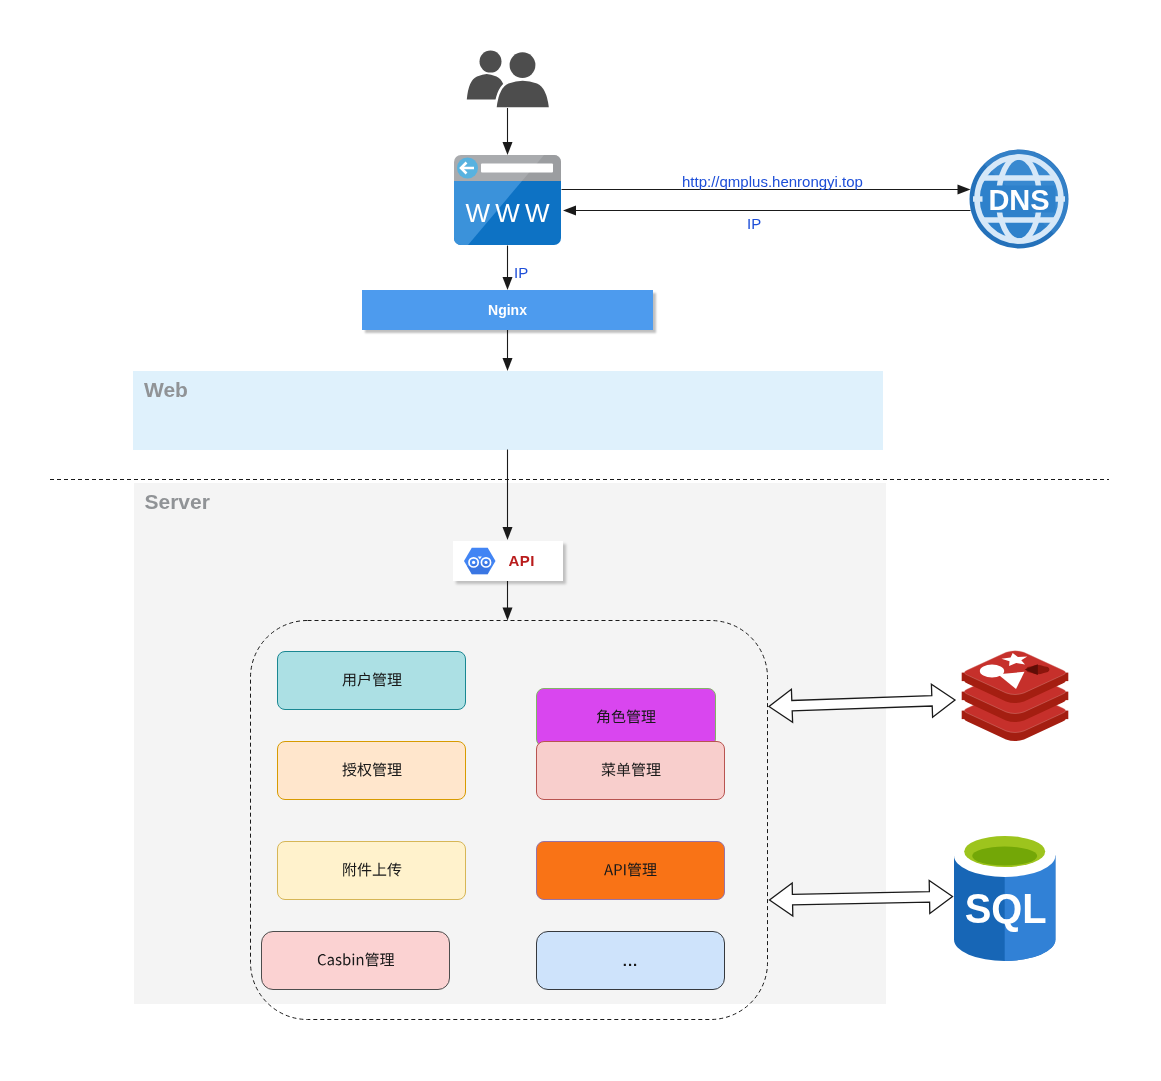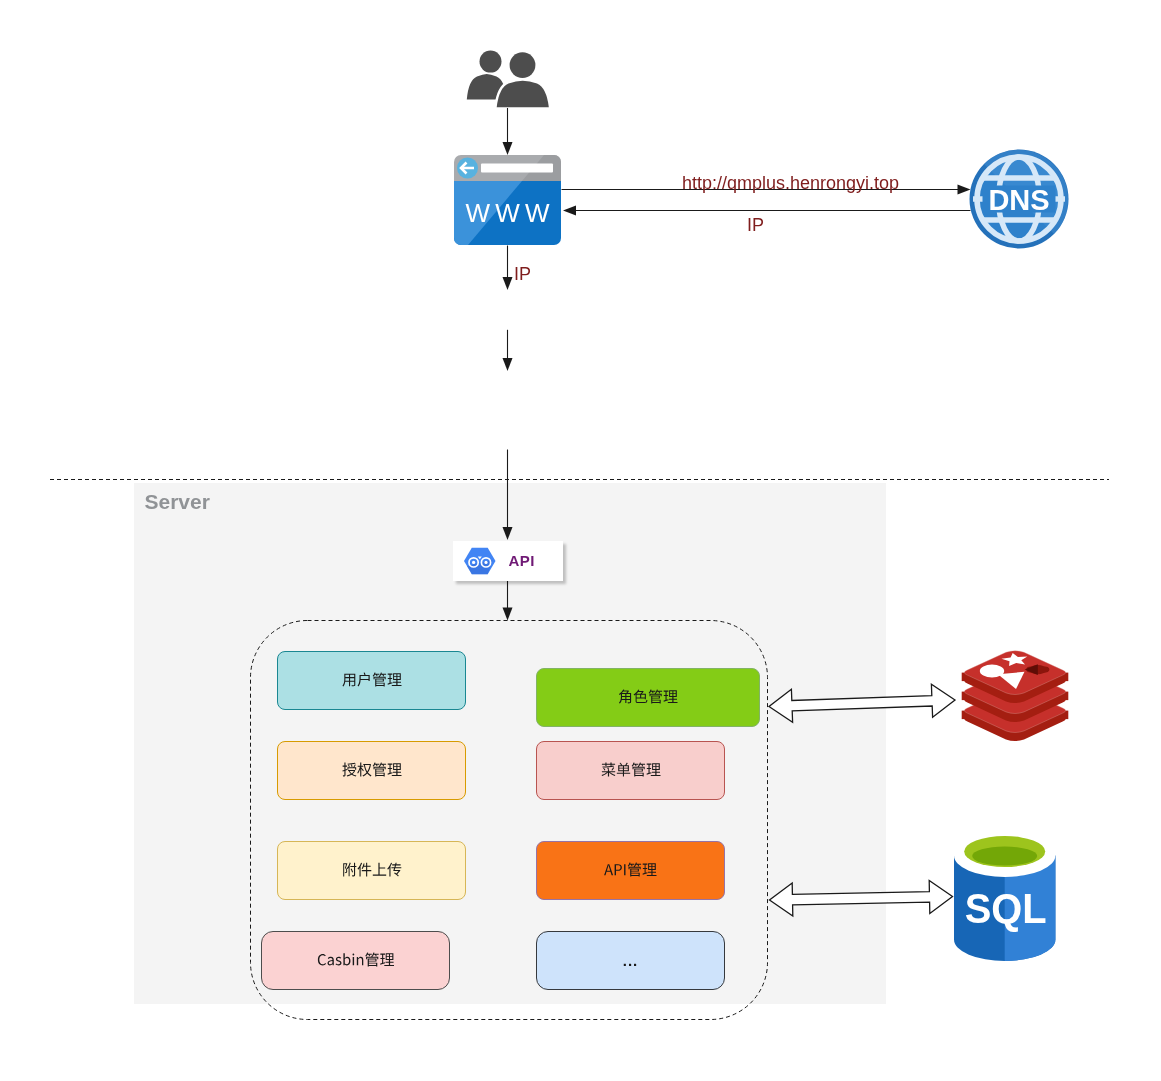--- a/index.html
+++ b/index.html
@@ -8,37 +8,40 @@
  .abs{position:absolute}
  .zone{position:absolute}
  .zone-label{font-size:21px;font-weight:bold;color:#909396;position:absolute;left:11px;top:7px}
  svg text{font-family:"Liberation Sans","DejaVu Sans",sans-serif}
  #connect{position:absolute;left:0;top:0}
  .cl{stroke:#1a1a1a;stroke-width:1.1;fill:none}
  .ch{fill:#1a1a1a}
  .dash{stroke:#1a1a1a;stroke-width:1;fill:none;stroke-dasharray:4 3}
  .dashrect{stroke:#1a1a1a;stroke-width:1;fill:none;stroke-dasharray:4 3}
  .dbl{fill:#fff;stroke:#1a1a1a;stroke-width:1.3}
- .edge-label{position:absolute;font-size:18px;color:#7f1d1d;white-space:nowrap}
+ .edge-label{position:absolute;font-size:15px;color:#1d4ed8;white-space:nowrap}
  #nginx{position:absolute;left:362px;top:290px;width:291px;height:39.5px;background:#4d9bee;
    box-shadow:2.5px 2.5px 2px rgba(0,0,0,0.25);color:#fff;font-size:14px;font-weight:bold;
    display:flex;align-items:center;justify-content:center}
  #api-card{position:absolute;left:452.5px;top:540.5px;width:110px;height:40px;background:#fff;
    box-shadow:2.5px 2.5px 2.5px rgba(0,0,0,0.22)}
- #api-card span{position:absolute;left:56px;top:11px;font-size:15px;font-weight:bold;color:#701a75;letter-spacing:0.5px}
+ #api-card span{position:absolute;left:56px;top:11px;font-size:15px;font-weight:bold;color:#b91c1c;letter-spacing:0.5px}
  .module{position:absolute;border:1.3px solid;box-sizing:border-box;
    display:flex;align-items:center;justify-content:center}
  .hidtxt{position:absolute;color:transparent;font-size:15px;user-select:none}
  .dots{font-size:15px;font-weight:bold;color:#1a1a1a;letter-spacing:1px}
 </style>
 </head>
 <body>
 
 <div id="canvas">
 
+ <div class="zone" style="left:133px;top:371px;width:749.5px;height:78.5px;background:#dff1fc">
+  <span class="zone-label">Web</span>
+ </div>
  <div class="zone" style="left:133.5px;top:483px;width:752px;height:520.5px;background:#f4f4f4">
   <span class="zone-label">Server</span>
  </div>
 
  <svg id="connect" width="1161" height="1081" viewBox="0 0 1161 1081">
 <path d="M507.5,107.5 L507.5,143.0" class="cl"></path>
       <path d="M507.5,155.0 L502.5,142.0 L512.5,142.0 Z" class="ch"></path>
 <path d="M507.5,245.5 L507.5,278.0" class="cl"></path>
       <path d="M507.5,290.0 L502.5,277.0 L512.5,277.0 Z" class="ch"></path>
 <path d="M507.5,329.8 L507.5,359.0" class="cl"></path>
@@ -100,20 +103,23 @@
         <path d="M86,50 H96"></path>
 </g>
 <rect x="13.5" y="36.5" width="73" height="27" fill="#2e81cb"></rect>
 <text x="50" y="60.5" text-anchor="middle" font-size="29" font-weight="bold" fill="#fff">DNS</text>
 </svg>
 
  <div class="edge-label" style="left:682px;top:172.5px">http://qmplus.henrongyi.top</div>
  <div class="edge-label" style="left:747px;top:215px">IP</div>
  <div class="edge-label" style="left:514px;top:264px">IP</div>
 
+ <div id="nginx">
+      <span>Nginx</span>
+    </div>
 
  <div id="api-card">
   <svg width="32" height="30" viewBox="0 0 32 30" style="position:absolute;left:11px;top:5px">
 <polygon points="31.5,15 23.7,1.7 7.8,1.7 0,15 7.8,28.3 23.7,28.3" fill="#4285f4"></polygon>
 <path d="M3,20 L28.8,13.8 L23.7,28.3 L7.8,28.3 Z" fill="#3164cf" opacity="0.45"></path>
 <g stroke="#fff" stroke-width="1.7" fill="none">
  <circle cx="9.6" cy="16.4" r="4.6"></circle>
           <circle cx="22" cy="16.4" r="4.6"></circle>
 </g>
 <circle cx="9.6" cy="16.4" r="1.6" fill="#fff"></circle>
@@ -122,21 +128,21 @@
 </svg>
   <span>API</span>
  </div>
 
 <div class="module" style="left:277px;top:650.5px;width:189px;height:59px;border-radius:8px;background:#ace0e4;border-color:#1a8792">
       <span class="hidtxt">附件上传</span>
       <svg class="glyph" width="60.0" height="17" viewBox="0 -13.2 60.0 17">
         <path d="M2.3 -11.5V-6.1C2.3 -4.0 2.1 -1.3 0.5 0.5C0.7 0.7 1.2 1.1 1.3 1.3C2.5 0.0 3.0 -1.7 3.2 -3.4H7.0V1.1H8.1V-3.4H12.2V-0.3C12.2 -0.1 12.1 0.0 11.8 0.0C11.5 0.1 10.5 0.1 9.4 0.0C9.6 0.3 9.8 0.8 9.8 1.1C11.2 1.1 12.1 1.1 12.6 0.9C13.1 0.8 13.3 0.4 13.3 -0.3V-11.5ZM3.4 -10.5H7.0V-8.1H3.4ZM12.2 -10.5V-8.1H8.1V-10.5ZM3.4 -7.0H7.0V-4.5H3.3C3.4 -5.0 3.4 -5.6 3.4 -6.1ZM12.2 -7.0V-4.5H8.1V-7.0Z M18.7 -9.2H26.5V-6.2H18.7L18.7 -7.0ZM21.6 -12.4C21.9 -11.7 22.2 -10.9 22.4 -10.3H17.5V-7.0C17.5 -4.7 17.3 -1.6 15.5 0.6C15.8 0.7 16.3 1.1 16.5 1.3C18.0 -0.5 18.5 -3.0 18.6 -5.2H26.5V-4.2H27.7V-10.3H22.9L23.6 -10.5C23.4 -11.1 23.1 -12.0 22.7 -12.7Z M33.2 -6.6V1.2H34.3V0.7H41.6V1.2H42.7V-2.5H34.3V-3.6H41.9V-6.6ZM41.6 -0.2H34.3V-1.6H41.6ZM36.6 -9.3C36.8 -9.0 36.9 -8.7 37.1 -8.4H31.5V-5.9H32.6V-7.5H42.6V-5.9H43.7V-8.4H38.2C38.1 -8.8 37.8 -9.2 37.6 -9.6ZM34.3 -5.7H40.8V-4.4H34.3ZM32.5 -12.7C32.1 -11.4 31.5 -10.1 30.6 -9.2C30.9 -9.1 31.4 -8.8 31.6 -8.7C32.1 -9.2 32.5 -9.8 32.8 -10.5H33.9C34.2 -10.0 34.5 -9.3 34.7 -8.9L35.6 -9.2C35.5 -9.6 35.2 -10.1 35.0 -10.5H37.3V-11.4H33.2C33.4 -11.7 33.5 -12.1 33.6 -12.4ZM38.9 -12.6C38.6 -11.5 38.1 -10.5 37.4 -9.8C37.6 -9.6 38.1 -9.4 38.3 -9.2C38.6 -9.6 38.9 -10.0 39.2 -10.5H40.2C40.7 -10.0 41.1 -9.3 41.3 -8.8L42.2 -9.2C42.1 -9.6 41.8 -10.1 41.4 -10.5H44.1V-11.4H39.6C39.7 -11.7 39.8 -12.1 39.9 -12.4Z M52.1 -8.1H54.4V-6.2H52.1ZM55.4 -8.1H57.7V-6.2H55.4ZM52.1 -10.9H54.4V-9.0H52.1ZM55.4 -10.9H57.7V-9.0H55.4ZM49.8 -0.3V0.7H59.5V-0.3H55.5V-2.4H59.0V-3.4H55.5V-5.2H58.8V-11.9H51.1V-5.2H54.3V-3.4H50.9V-2.4H54.3V-0.3ZM45.5 -1.5 45.8 -0.4C47.1 -0.8 48.9 -1.4 50.5 -1.9L50.3 -3.0L48.6 -2.5V-6.2H50.1V-7.2H48.6V-10.5H50.4V-11.6H45.7V-10.5H47.5V-7.2H45.8V-6.2H47.5V-2.1C46.8 -1.9 46.1 -1.7 45.5 -1.5Z" fill="#1a1a1a"></path>
       </svg>
     </div>
-<div class="module" style="left:536px;top:668px;width:224px;height:59px;border-radius:8px;background:#84cc16;border-color:#82b366">
+<div class="module" style="left:536px;top:688px;width:180px;height:59px;border-radius:8px;background:#d946ef;border-color:#82b366">
       <span class="hidtxt">角色管理</span>
       <svg class="glyph" width="60.0" height="17" viewBox="0 -13.2 60.0 17">
         <path d="M4.0 -8.1H7.3V-6.2H4.0ZM4.0 -9.1H3.9C4.4 -9.6 4.8 -10.1 5.2 -10.7H9.4C9.1 -10.1 8.6 -9.6 8.2 -9.1ZM12.0 -8.1V-6.2H8.4V-8.1ZM5.1 -12.6C4.3 -11.1 2.9 -9.3 0.8 -7.9C1.1 -7.8 1.5 -7.4 1.7 -7.1C2.1 -7.4 2.5 -7.7 2.9 -8.1V-5.4C2.9 -3.5 2.7 -1.2 1.0 0.5C1.2 0.7 1.7 1.1 1.8 1.3C2.9 0.3 3.4 -1.0 3.7 -2.3H7.3V0.9H8.4V-2.3H12.0V-0.3C12.0 -0.0 11.9 0.0 11.6 0.0C11.4 0.1 10.5 0.1 9.5 0.0C9.7 0.3 9.9 0.8 9.9 1.2C11.2 1.2 12.0 1.1 12.5 0.9C13.0 0.8 13.1 0.4 13.1 -0.3V-9.1H9.5C10.1 -9.8 10.7 -10.5 11.0 -11.1L10.3 -11.7L10.1 -11.6H5.8L6.3 -12.4ZM4.0 -5.2H7.3V-3.3H3.9C4.0 -3.9 4.0 -4.6 4.0 -5.2ZM12.0 -5.2V-3.3H8.4V-5.2Z M22.1 -7.4V-4.8H18.6V-7.4ZM23.2 -7.4H26.8V-4.8H23.2ZM24.0 -10.3C23.5 -9.6 23.0 -9.0 22.4 -8.4H18.4C19.0 -9.0 19.6 -9.6 20.1 -10.3ZM20.3 -12.6C19.3 -10.6 17.4 -8.8 15.6 -7.7C15.8 -7.4 16.1 -6.9 16.2 -6.6C16.7 -6.9 17.1 -7.3 17.6 -7.6V-1.2C17.6 0.5 18.3 0.9 20.7 0.9C21.2 0.9 25.9 0.9 26.5 0.9C28.7 0.9 29.2 0.3 29.4 -2.1C29.1 -2.1 28.6 -2.3 28.4 -2.5C28.2 -0.5 27.9 -0.1 26.5 -0.1C25.4 -0.1 21.4 -0.1 20.6 -0.1C18.9 -0.1 18.6 -0.3 18.6 -1.2V-3.7H26.8V-3.0H27.9V-8.4H23.8C24.5 -9.2 25.2 -10.0 25.7 -10.8L24.9 -11.4L24.7 -11.3H20.7C21.0 -11.6 21.1 -11.9 21.3 -12.3Z M33.2 -6.6V1.2H34.3V0.7H41.6V1.2H42.7V-2.5H34.3V-3.6H41.9V-6.6ZM41.6 -0.2H34.3V-1.6H41.6ZM36.6 -9.3C36.8 -9.0 36.9 -8.7 37.1 -8.4H31.5V-5.9H32.6V-7.5H42.6V-5.9H43.7V-8.4H38.2C38.1 -8.8 37.8 -9.2 37.6 -9.6ZM34.3 -5.7H40.8V-4.4H34.3ZM32.5 -12.7C32.1 -11.4 31.5 -10.1 30.6 -9.2C30.9 -9.1 31.4 -8.8 31.6 -8.7C32.1 -9.2 32.5 -9.8 32.8 -10.5H33.9C34.2 -10.0 34.5 -9.3 34.7 -8.9L35.6 -9.2C35.5 -9.6 35.2 -10.1 35.0 -10.5H37.3V-11.4H33.2C33.4 -11.7 33.5 -12.1 33.6 -12.4ZM38.9 -12.6C38.6 -11.5 38.1 -10.5 37.4 -9.8C37.6 -9.6 38.1 -9.4 38.3 -9.2C38.6 -9.6 38.9 -10.0 39.2 -10.5H40.2C40.7 -10.0 41.1 -9.3 41.3 -8.8L42.2 -9.2C42.1 -9.6 41.8 -10.1 41.4 -10.5H44.1V-11.4H39.6C39.7 -11.7 39.8 -12.1 39.9 -12.4Z M52.1 -8.1H54.4V-6.2H52.1ZM55.4 -8.1H57.7V-6.2H55.4ZM52.1 -10.9H54.4V-9.0H52.1ZM55.4 -10.9H57.7V-9.0H55.4ZM49.8 -0.3V0.7H59.5V-0.3H55.5V-2.4H59.0V-3.4H55.5V-5.2H58.8V-11.9H51.1V-5.2H54.3V-3.4H50.9V-2.4H54.3V-0.3ZM45.5 -1.5 45.8 -0.4C47.1 -0.8 48.9 -1.4 50.5 -1.9L50.3 -3.0L48.6 -2.5V-6.2H50.1V-7.2H48.6V-10.5H50.4V-11.6H45.7V-10.5H47.5V-7.2H45.8V-6.2H47.5V-2.1C46.8 -1.9 46.1 -1.7 45.5 -1.5Z" fill="#1a1a1a"></path>
       </svg>
     </div>
 <div class="module" style="left:277px;top:740.5px;width:189px;height:59px;border-radius:8px;background:#ffe6cc;border-color:#d79b00">
       <span class="hidtxt">用户管理</span>
       <svg class="glyph" width="60.0" height="17" viewBox="0 -13.2 60.0 17">
         <path d="M13.0 -12.5C11.3 -12.0 8.1 -11.7 5.4 -11.5C5.6 -11.3 5.7 -10.9 5.7 -10.7C8.4 -10.8 11.7 -11.1 13.7 -11.7ZM6.0 -10.1C6.4 -9.5 6.7 -8.6 6.9 -8.1L7.8 -8.4C7.6 -9.0 7.2 -9.8 6.9 -10.4ZM8.9 -10.4C9.2 -9.8 9.4 -8.8 9.5 -8.3L10.5 -8.5C10.4 -9.1 10.1 -10.0 9.8 -10.6ZM5.4 -8.0V-5.5H6.4V-7.0H13.1V-5.5H14.2V-8.0H12.3C12.8 -8.7 13.3 -9.6 13.8 -10.5L12.8 -10.8C12.4 -10.0 11.8 -8.7 11.2 -8.0L11.4 -8.0ZM11.9 -4.3C11.3 -3.3 10.6 -2.4 9.7 -1.8C8.8 -2.5 8.1 -3.3 7.7 -4.3ZM6.1 -5.2V-4.3H7.3L6.7 -4.1C7.2 -3.0 7.9 -2.0 8.8 -1.2C7.6 -0.5 6.2 -0.1 4.7 0.2C4.9 0.4 5.2 0.9 5.3 1.2C6.8 0.8 8.3 0.3 9.6 -0.5C10.8 0.3 12.2 0.9 13.8 1.2C13.9 0.9 14.2 0.5 14.4 0.3C12.9 -0.0 11.6 -0.5 10.5 -1.2C11.7 -2.1 12.7 -3.4 13.3 -5.0L12.6 -5.3L12.4 -5.2ZM2.4 -12.6V-9.6H0.6V-8.5H2.4V-5.3L0.4 -4.7L0.7 -3.6L2.4 -4.2V-0.1C2.4 0.1 2.4 0.2 2.2 0.2C2.0 0.2 1.4 0.2 0.8 0.1C0.9 0.5 1.1 0.9 1.1 1.2C2.1 1.2 2.6 1.2 3.0 1.0C3.4 0.8 3.5 0.5 3.5 -0.1V-4.6L5.2 -5.1L5.0 -6.1L3.5 -5.7V-8.5H5.1V-9.6H3.5V-12.6Z M27.8 -10.1C27.3 -7.5 26.4 -5.3 25.2 -3.6C24.1 -5.4 23.4 -7.5 22.9 -10.1ZM21.3 -11.2V-10.1H21.9C22.4 -7.0 23.2 -4.7 24.5 -2.7C23.3 -1.3 22.0 -0.4 20.5 0.3C20.7 0.5 21.0 0.9 21.2 1.2C22.7 0.5 24.0 -0.5 25.2 -1.8C26.1 -0.7 27.3 0.3 28.7 1.3C28.9 0.9 29.2 0.6 29.5 0.3C28.0 -0.6 26.8 -1.5 25.9 -2.7C27.4 -4.7 28.5 -7.5 29.0 -11.0L28.3 -11.3L28.1 -11.2ZM18.2 -12.6V-9.4H15.7V-8.4H17.9C17.4 -6.3 16.3 -3.9 15.3 -2.6C15.5 -2.4 15.8 -1.9 15.9 -1.5C16.8 -2.6 17.6 -4.5 18.2 -6.3V1.2H19.3V-6.5C19.9 -5.6 20.8 -4.5 21.1 -3.9L21.8 -4.9C21.4 -5.3 19.8 -7.3 19.3 -7.7V-8.4H21.3V-9.4H19.3V-12.6Z M33.2 -6.6V1.2H34.3V0.7H41.6V1.2H42.7V-2.5H34.3V-3.6H41.9V-6.6ZM41.6 -0.2H34.3V-1.6H41.6ZM36.6 -9.3C36.8 -9.0 36.9 -8.7 37.1 -8.4H31.5V-5.9H32.6V-7.5H42.6V-5.9H43.7V-8.4H38.2C38.1 -8.8 37.8 -9.2 37.6 -9.6ZM34.3 -5.7H40.8V-4.4H34.3ZM32.5 -12.7C32.1 -11.4 31.5 -10.1 30.6 -9.2C30.9 -9.1 31.4 -8.8 31.6 -8.7C32.1 -9.2 32.5 -9.8 32.8 -10.5H33.9C34.2 -10.0 34.5 -9.3 34.7 -8.9L35.6 -9.2C35.5 -9.6 35.2 -10.1 35.0 -10.5H37.3V-11.4H33.2C33.4 -11.7 33.5 -12.1 33.6 -12.4ZM38.9 -12.6C38.6 -11.5 38.1 -10.5 37.4 -9.8C37.6 -9.6 38.1 -9.4 38.3 -9.2C38.6 -9.6 38.9 -10.0 39.2 -10.5H40.2C40.7 -10.0 41.1 -9.3 41.3 -8.8L42.2 -9.2C42.1 -9.6 41.8 -10.1 41.4 -10.5H44.1V-11.4H39.6C39.7 -11.7 39.8 -12.1 39.9 -12.4Z M52.1 -8.1H54.4V-6.2H52.1ZM55.4 -8.1H57.7V-6.2H55.4ZM52.1 -10.9H54.4V-9.0H52.1ZM55.4 -10.9H57.7V-9.0H55.4ZM49.8 -0.3V0.7H59.5V-0.3H55.5V-2.4H59.0V-3.4H55.5V-5.2H58.8V-11.9H51.1V-5.2H54.3V-3.4H50.9V-2.4H54.3V-0.3ZM45.5 -1.5 45.8 -0.4C47.1 -0.8 48.9 -1.4 50.5 -1.9L50.3 -3.0L48.6 -2.5V-6.2H50.1V-7.2H48.6V-10.5H50.4V-11.6H45.7V-10.5H47.5V-7.2H45.8V-6.2H47.5V-2.1C46.8 -1.9 46.1 -1.7 45.5 -1.5Z" fill="#1a1a1a"></path>
       </svg>

